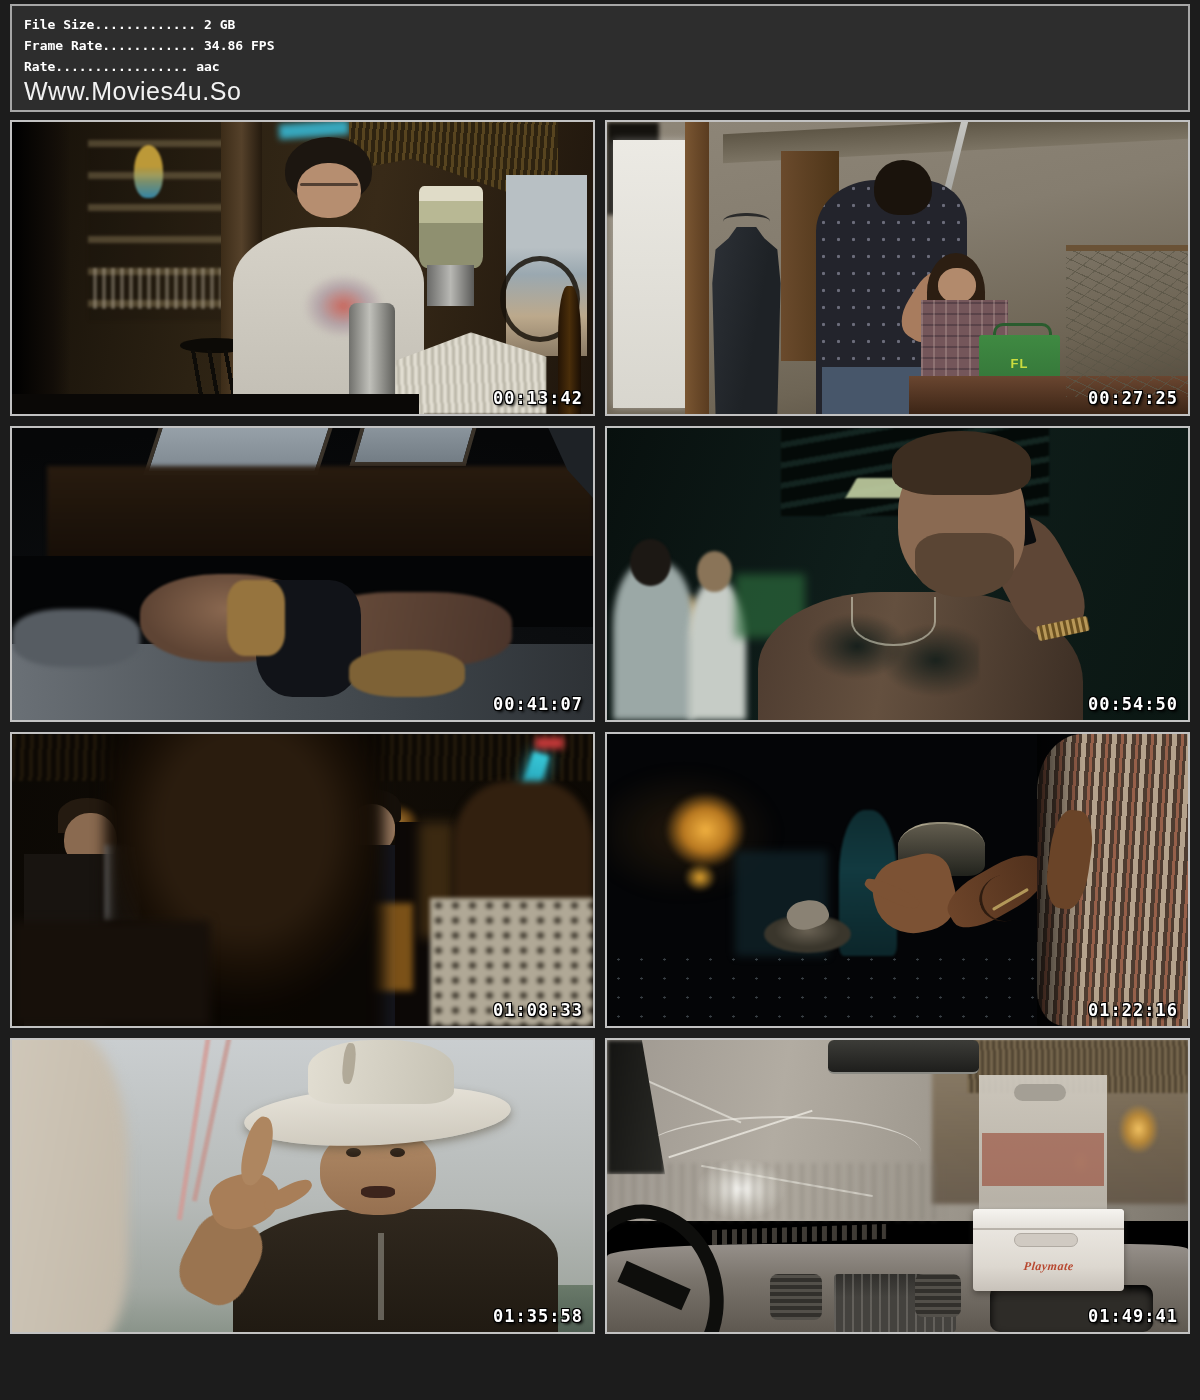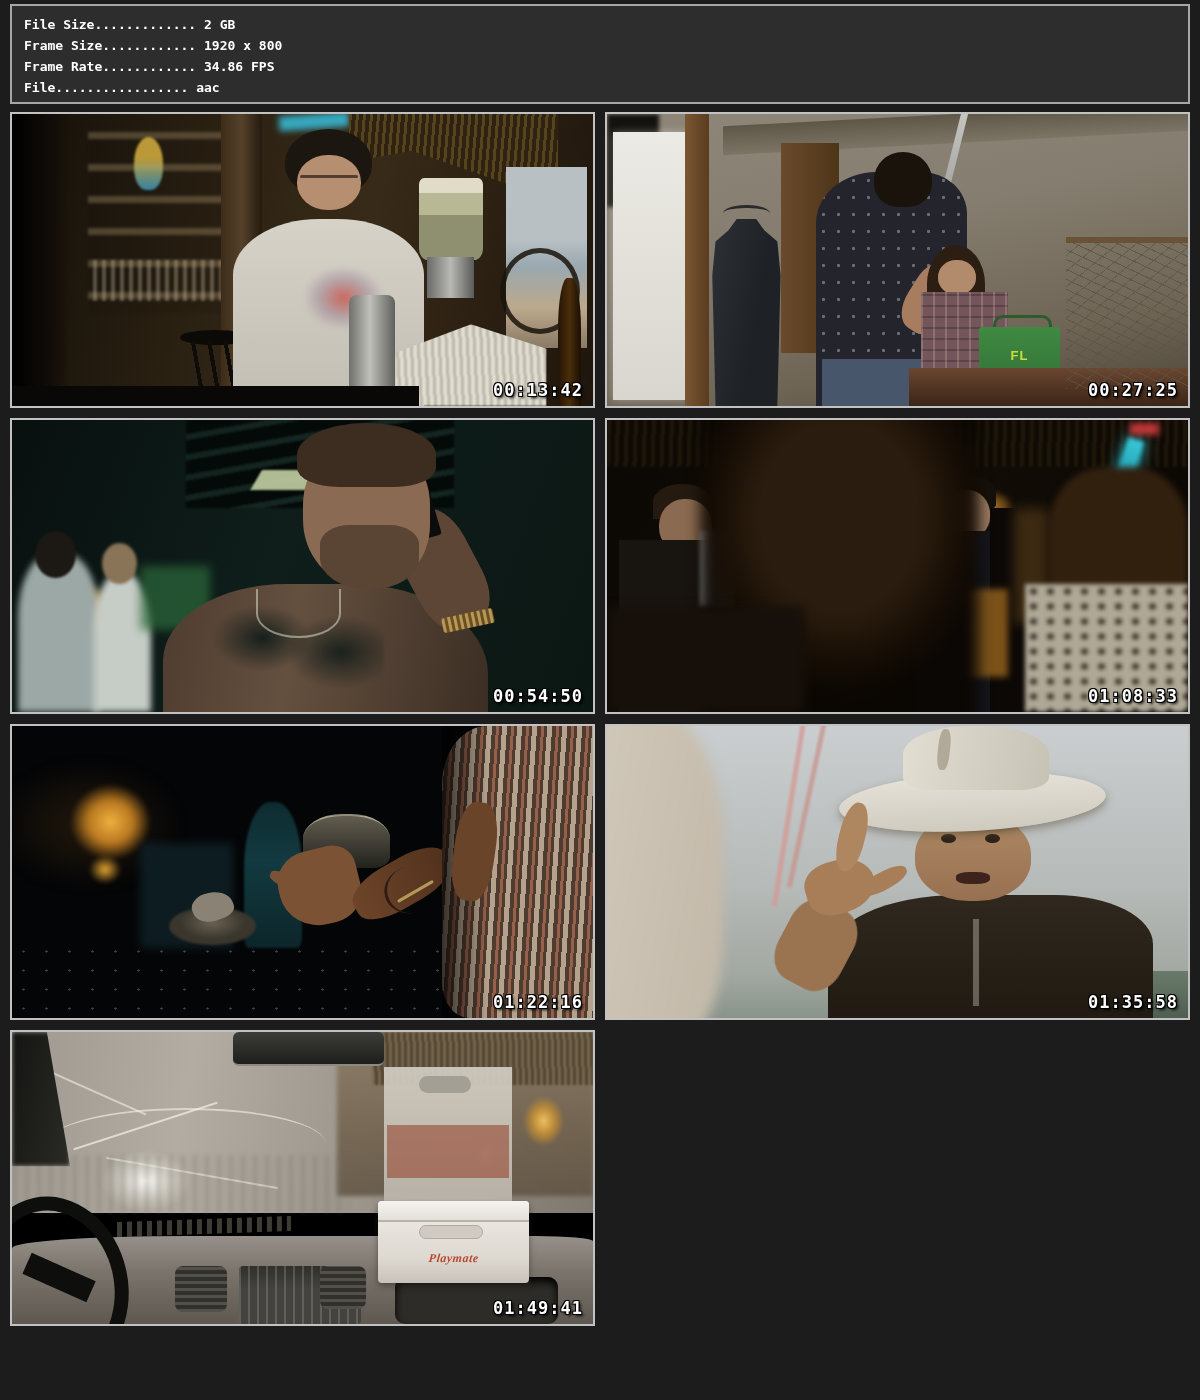--- a/index.html
+++ b/index.html
@@ -188,23 +188,23 @@
   .s8-wheel{left:-6%;top:56%;width:26%;height:62%;border:14px solid #0e0e0c;border-radius:50%;transform:rotate(-12deg);background:transparent;box-sizing:border-box;}
   .s8-spoke{left:2%;top:80%;width:12%;height:8%;background:#0e0e0c;transform:rotate(24deg);}
 </style>
 </head>
 <body>
 
 <div class="page">
 
   <div class="info-box">
     <div class="info-line">File Size............. 2 GB</div>
-    <div class="info-line">Frame Size............ 1920 x 800</div>
     <div class="info-line">Frame Rate............ 34.86 FPS</div>
-    <div class="info-line">File................. aac</div>
+    <div class="info-line">Rate................. aac</div>
+    <div class="watermark">Www.Movies4u.So</div>
   </div>
 
   <div class="grid">
 
     <figure class="shot" style="margin:0">
       <div class="ab s1-bg"></div>
       <div class="ab s1-shelf"></div>
       <div class="ab s1-glassrow"></div>
       <div class="ab s1-buoy"></div>
       <div class="ab s1-post"></div>
@@ -247,20 +247,36 @@
       <div class="ab s2-wface"></div>
       <div class="ab s2-plaid"></div>
       <div class="ab s2-bagh"></div>
       <div class="ab s2-bag"></div>
       <div class="ab s2-bagtxt">FL</div>
       <div class="ab s2-counter"></div>
       <div class="ab s2-window"></div>
       <figcaption class="ts">00:27:25</figcaption>
     </figure>
 
+    <figure class="shot" style="margin:0">
+      <div class="ab s3-bg"></div>
+      <div class="ab s3-win1"></div>
+      <div class="ab s3-win2"></div>
+      <div class="ab s3-wall"></div>
+      <div class="ab s3-mid"></div>
+      <div class="ab s3-device"></div>
+      <div class="ab s3-sheet"></div>
+      <div class="ab s3-pillow"></div>
+      <div class="ab s3-back"></div>
+      <div class="ab s3-legs"></div>
+      <div class="ab s3-shorts"></div>
+      <div class="ab s3-towel1"></div>
+      <div class="ab s3-towel2"></div>
+      <figcaption class="ts">00:41:07</figcaption>
+    </figure>
 
     <figure class="shot" style="margin:0">
       <div class="ab s4-bg"></div>
       <div class="ab s4-beams"></div>
       <div class="ab s4-slit"></div>
       <div class="ab s4-glow"></div>
       <div class="ab s4-fig1"></div>
       <div class="ab s4-fig1h"></div>
       <div class="ab s4-fig2"></div>
       <div class="ab s4-fig2h"></div>

